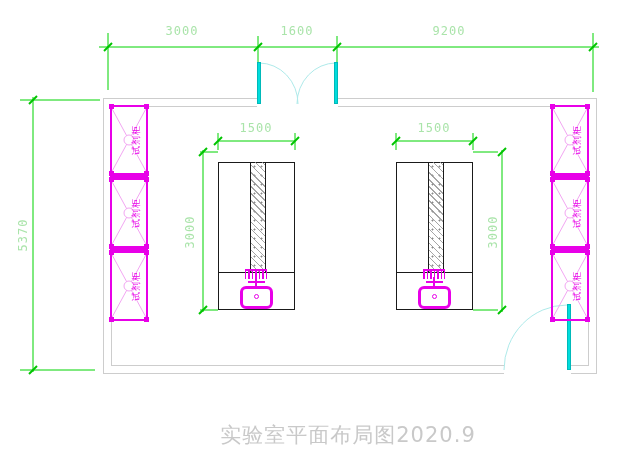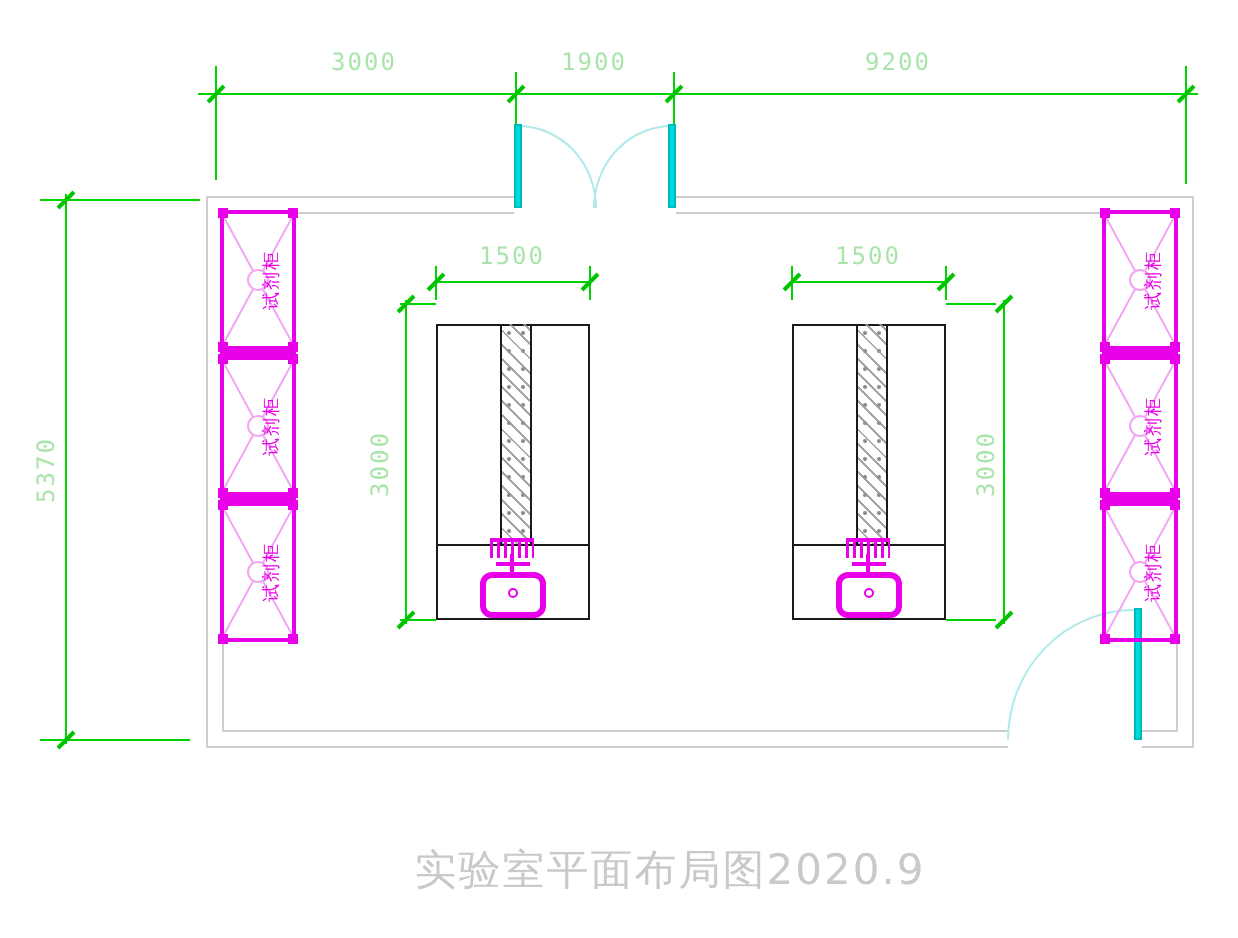--- a/index.html
+++ b/index.html
@@ -148,29 +148,29 @@
   <div class="bench-divider" style="left:396px;top:272px;width:77px;"></div>
   <div>
     <div class="sink-comb" style="left:423px;top:269px;width:22px;height:8px;"></div>
     <div class="sink-stem" style="left:433px;top:277px;width:2px;height:10px;"></div>
     <div class="sink-stem" style="left:426px;top:281px;width:17px;height:2px;"></div>
     <div class="sink-box" style="left:418px;top:286px;width:33px;height:23px;"></div>
     <div class="sink-ring" style="left:432px;top:294px;"></div>
   </div>
 
   <div class="dim-text" style="left:182px;top:31px;">3000</div>
-  <div class="dim-text" style="left:297px;top:31px;">1900</div>
+  <div class="dim-text" style="left:297px;top:31px;">1600</div>
   <div class="dim-text" style="left:449px;top:31px;">9200</div>
   <div class="dim-text vert" style="left:23px;top:235px;">5370</div>
   <div class="dim-text" style="left:256px;top:128px;">1500</div>
   <div class="dim-text" style="left:434px;top:128px;">1500</div>
   <div class="dim-text vert" style="left:190px;top:232px;">3000</div>
   <div class="dim-text vert" style="left:493px;top:232px;">3000</div>
 
-  <div class="title" style="left:335px;top:435px;">实验室平面布局图2020.9</div>
+  <div class="title" style="left:348px;top:435px;">实验室平面布局图2020.9</div>
 
 <div class="cabinet" style="left: 110px; top: 105px; width: 38px; height: 70px;"></div>
     <div class="cab-corner" style="left: 109px; top: 104px;"></div>
     <div class="cab-corner" style="left: 144px; top: 104px;"></div>
     <div class="cab-corner" style="left: 109px; top: 171px;"></div>
     <div class="cab-corner" style="left: 144px; top: 171px;"></div>
     <div class="cab-label" style="left: 136px; top: 140px;">试剂柜</div>
     <div class="cabinet" style="left: 110px; top: 178px; width: 38px; height: 70px;"></div>
     <div class="cab-corner" style="left: 109px; top: 177px;"></div>
     <div class="cab-corner" style="left: 144px; top: 177px;"></div>

